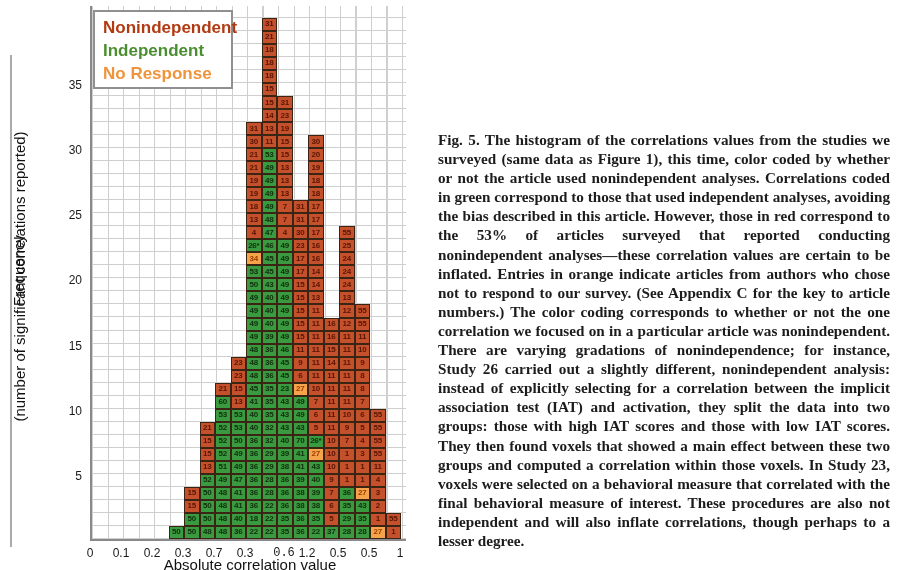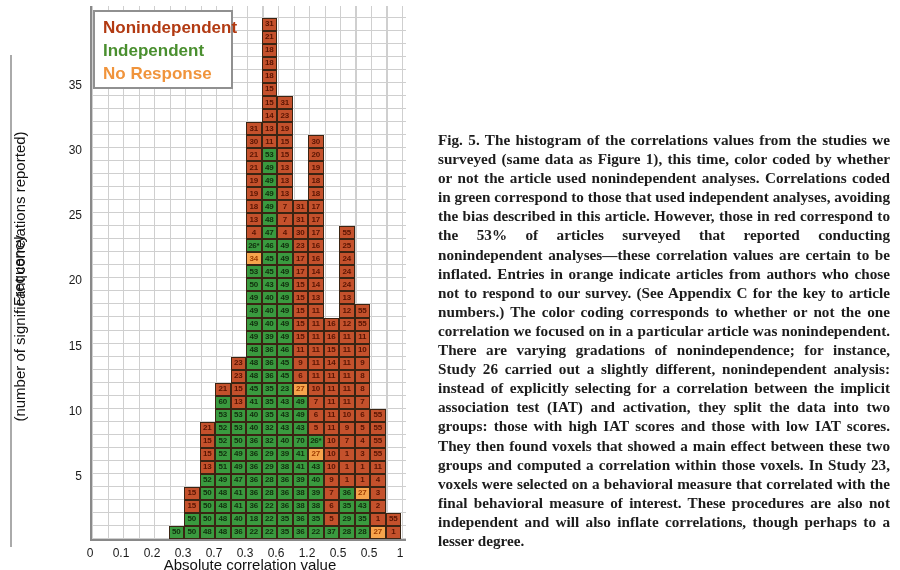--- a/index.html
+++ b/index.html
@@ -386,21 +386,21 @@
         <div class="y-tick" style="left: 58px; top: 143.1px;">30</div>
         <div class="y-tick" style="left: 58px; top: 77.95px;">35</div>
       </div>
     <div id="x-ticks">
         <div class="x-tick" style="left: 74px;">0</div>
         <div class="x-tick" style="left: 105px;">0.1</div>
         <div class="x-tick" style="left: 136px;">0.2</div>
         <div class="x-tick" style="left: 167px;">0.3</div>
         <div class="x-tick" style="left: 198px;">0.7</div>
         <div class="x-tick" style="left: 229px;">0.3</div>
-        <div class="x-tick" style="left: 260px;">0.6</div>
+        <div class="x-tick" style="left: 268px; font-family: Liberation Mono, monospace;">0.6</div>
         <div class="x-tick" style="left: 291px;">1.2</div>
         <div class="x-tick" style="left: 322px;">0.5</div>
         <div class="x-tick" style="left: 353px;">0.5</div>
         <div class="x-tick" style="left: 384px;">1</div>
       </div>
 
     <div id="x-title">Absolute correlation value</div>
     <div id="y-title-1">Frequency</div>
     <div id="y-title-2">(number of significant correlations reported)</div>
   </div>

